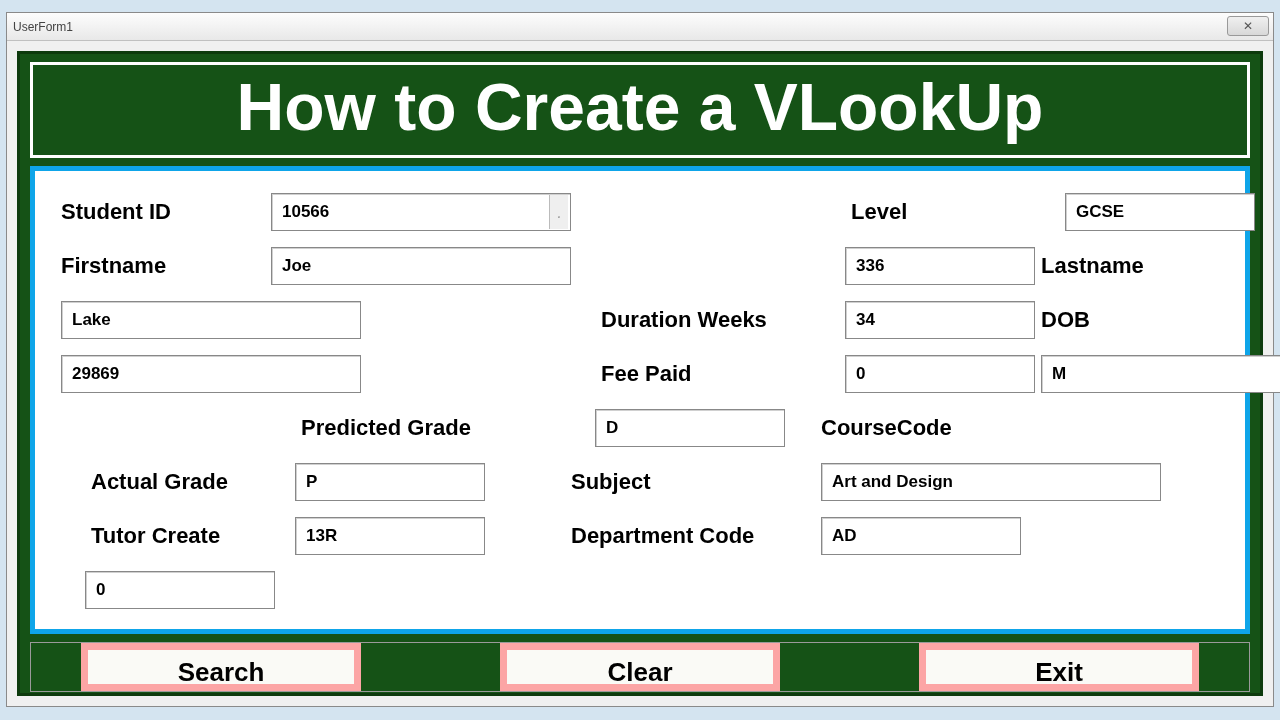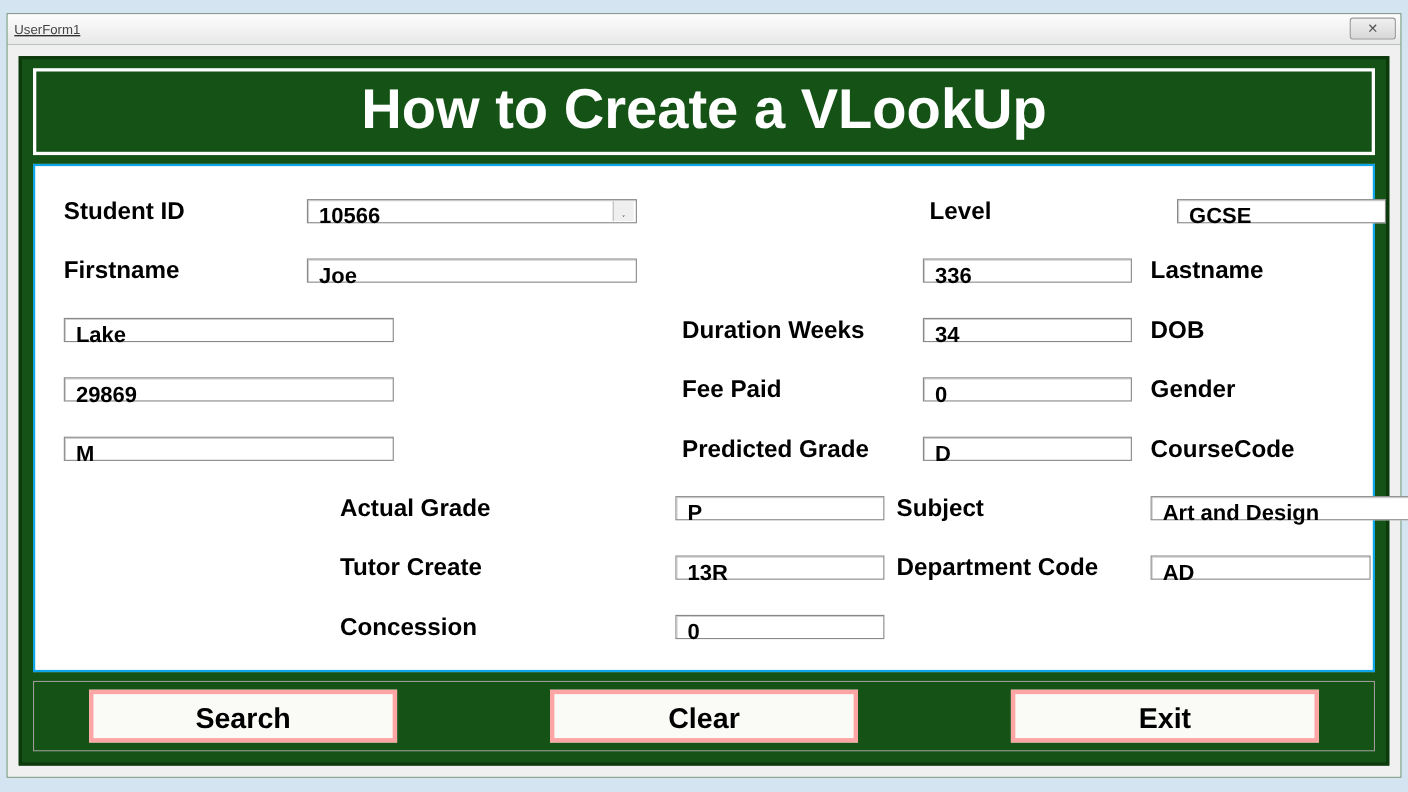--- a/index.html
+++ b/index.html
@@ -9,24 +9,23 @@
       width: 1280px;
       height: 720px;
       overflow: hidden;
     }
     .window {
       position: absolute;
       top: 12px;
       left: 6px;
       width: 1268px;
       height: 695px;
-      background: #86efac;
+      background: #701a75;
       border: 1px solid #8a8a8a;
       box-shadow: 0 0 0 1px #ffffff inset;
-      text-decoration: underline;
     }
     .titlebar {
       height: 28px;
       background: linear-gradient(#fdfdfd, #e8e8e8);
       border-bottom: 1px solid #c0c0c0;
       display: flex;
       align-items: center;
       padding: 0 6px;
       font-size: 12px;
       color: #444;
@@ -69,50 +68,51 @@
     .header-box {
       background: #155216;
       border: 3px solid #ffffff;
       text-align: center;
       padding: 4px 0 10px 0;
     }
     .header-box h1 {
       color: #ffffff;
       font-family: Tahoma, Arial, sans-serif;
       font-weight: bold;
-      font-size: 51px;
+      font-size: 66px;
       letter-spacing: 0px;
     }
     .fields-box {
       background: #ffffff;
-      border: 2px solid #0ea5e9;
+      border: 5px solid #0ea5e9;
       flex: 1;
-      padding: 14px 26px 12px 26px;
+      padding: 14px 14px 12px 26px;
       display: grid;
       grid-template-columns: 210px 300px 1fr 220px 190px;
       grid-auto-rows: 54px;
       align-items: center;
-      column-gap: 11px;
+      column-gap: 0px;
     }
     .lbl {
       font-family: Tahoma, Arial, sans-serif;
       font-weight: bold;
       font-size: 22px;
       color: #000;
       white-space: nowrap;
     }
     .field {
-      height: 22px;
+      height: 38px;
       border: 1px solid #888;
       background: #fff;
       font-family: Tahoma, Arial, sans-serif;
       font-weight: bold;
-      font-size: 20px;
+      font-size: 17px;
       padding: 4px 10px;
       display: flex;
+      align-items: center;
       position: relative;
       box-shadow: inset 1px 1px 0 #d0d0d0;
     }
     .field.combo::after {
       content: "˯";
       position: absolute;
       right: 2px;
       top: 1px;
       bottom: 1px;
       width: 18px;
@@ -139,21 +139,21 @@
       height: 70px;
       display: flex;
       align-items: center;
       justify-content: space-between;
       padding: 0 50px;
     }
     .btn {
       width: 280px;
       height: 48px;
       background: #fafaf6;
-      border: 4px solid #fca5a5;
+      border: 7px solid #fca5a5;
       font-family: Tahoma, Arial, sans-serif;
       font-weight: bold;
       font-size: 26px;
       cursor: pointer;
       text-align: center;
       line-height: 44px;
     }
     .left-col-field { width: 300px; }
     .right-col-field { width: 190px; margin-left: 24px; }
   </style>
@@ -206,21 +206,20 @@
         <div class="lbl">DOB</div>
         <div class="field left-col-field">
             <span>29869</span>
           </div>
         <div class="spacer"></div>
         <div class="right-lbl">Fee Paid</div>
         <div class="field right-col-field">
             <span>0</span>
           </div>
 
-        <div class="lbl">Gender</div>
         <div class="field left-col-field">
             <span>M</span>
           </div>
         <div class="spacer"></div>
         <div class="right-lbl">Predicted Grade</div>
         <div class="field right-col-field">
             <span>D</span>
           </div>
 
         <div class="lbl">CourseCode</div>
@@ -238,21 +237,20 @@
         <div class="right-lbl">Tutor Create</div>
         <div class="field right-col-field">
             <span>13R</span>
           </div>
 
         <div class="lbl">Department Code</div>
         <div class="field left-col-field" style="width:200px">
             <span>AD</span>
           </div>
         <div class="spacer"></div>
-        <div class="right-lbl">Concession</div>
         <div class="field right-col-field">
             <span>0</span>
           </div>
 
       </div>
 
       <div class="buttons-box">
         <div class="btn">Search</div>
         <div class="btn">Clear</div>
         <div class="btn">Exit</div>

